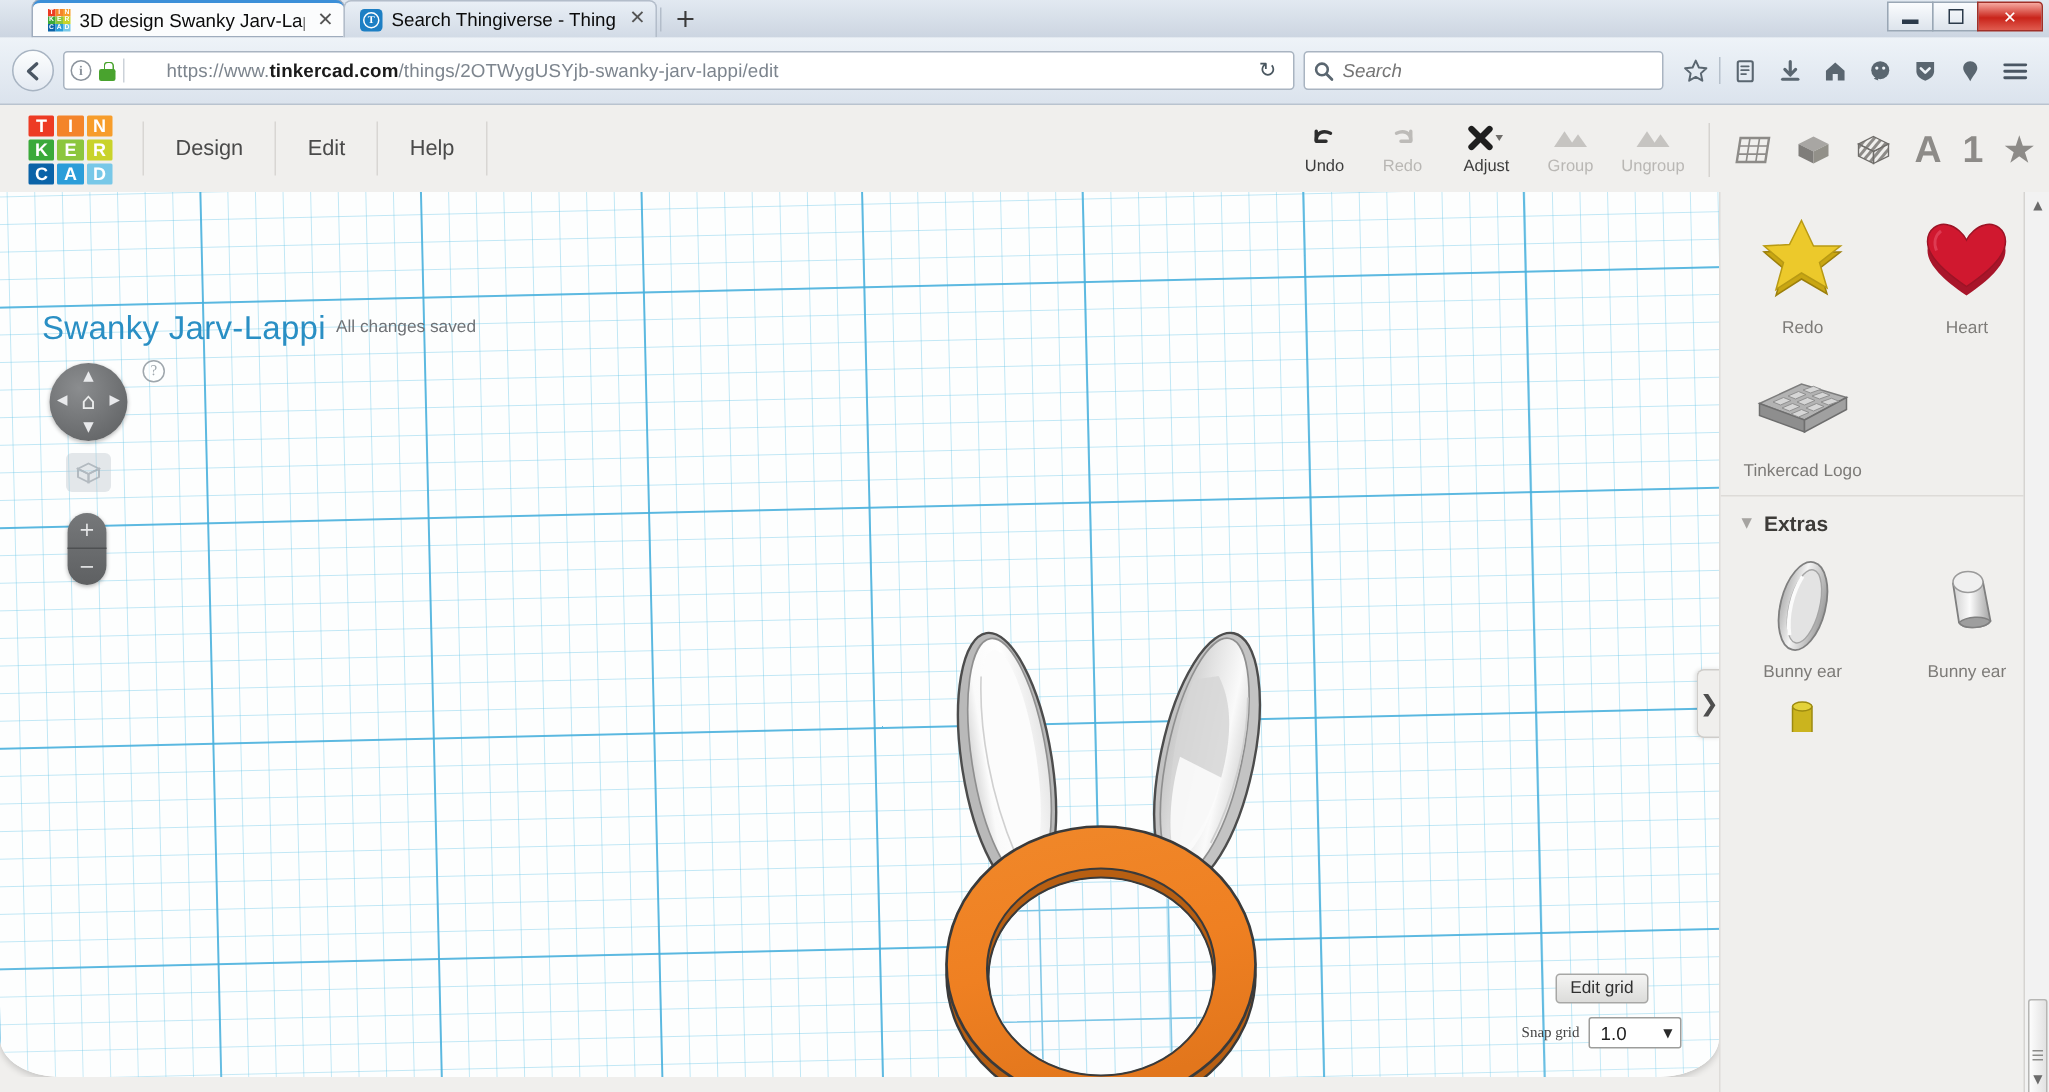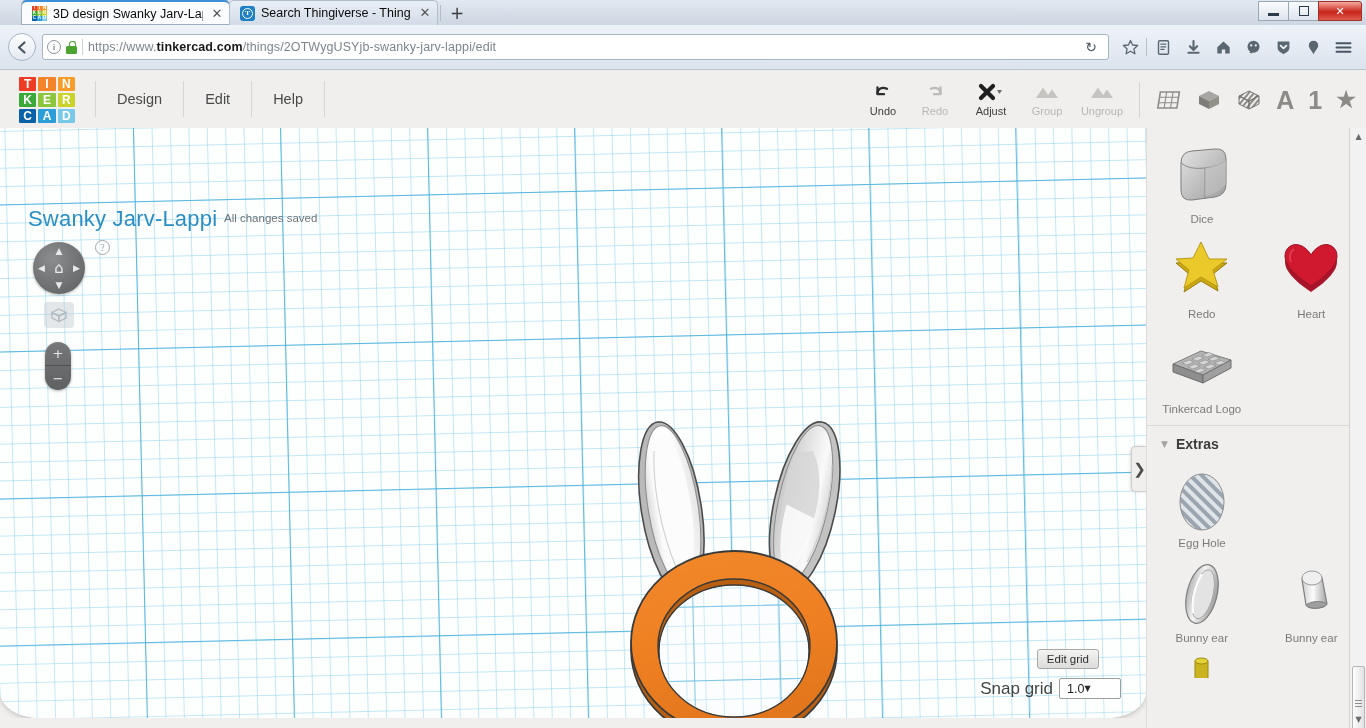--- a/index.html
+++ b/index.html
@@ -123,21 +123,21 @@
     content:"";position:absolute;bottom:0;left:0;width:11px;height:8px;
     background:#49a32e;border-radius:1.5px;
   }
   .lock:after{
     content:"";position:absolute;top:0;left:2.6px;width:5.8px;height:6px;
     border:1.8px solid #49a32e;border-bottom:none;border-radius:3px 3px 0 0;
   }
   .url-sep { width:1px;height:16px;background:#ccd2d9;flex:none;}
   .url-text {
     flex:1; font-size:12.5px; color:#7d858e; white-space:nowrap;
-    overflow:hidden; letter-spacing:0.1px;
+    overflow:hidden; letter-spacing:0.1px;margin-left:23px;
   }
   .url-text b { color:#1a1a1a; font-weight:bold; }
   .reloadbtn {
     width:26px;height:26px;display:flex;align-items:center;justify-content:center;
     color:#49565f;font-size:14px;flex:none;
     font-family:"DejaVu Sans",sans-serif;
   }
   .searchbar {
     width:240px;height:26px;background:#fff;border:1px solid #a9b4c1;border-radius:3px;
     display:flex;align-items:center;padding:0 6px;gap:6px;flex:none;
@@ -288,24 +288,24 @@
   .editgrid-btn {
     position:absolute; right:47px; bottom:49px;
     padding:3px 9px; font-size:11.5px; color:#303030;
     background:linear-gradient(to bottom,#f4f4f3,#dcdcda);
     border:1px solid #a7a7a5; border-radius:3px;
   }
   .snaprow {
     position:absolute; right:25px; bottom:19px;
     display:flex;align-items:center;gap:6px;
   }
-  .snaprow .lbl { font-size:17px;color:#444;}
+  .snaprow .lbl { font-size:10px;color:#444;font-family:Liberation Serif, serif;}
   .snapsel {
     width:62px;height:21px;background:#fff;border:1px solid #9d9d9b;
-    border-radius:2px;display:flex;align-items:center;justify-content:flex-start;
+    border-radius:2px;display:flex;align-items:center;justify-content:space-between;
     padding:0 5px 0 7px;font-size:12.5px;color:#1f1f1f;
   }
   .snapsel .caret { font-size:8px;color:#2a2a2a;font-family:"DejaVu Sans",sans-serif;}
 
   
   .collapse-tab {
     position:absolute; right:-1px; top:318px;
     width:16px;height:46px;
     background:#f0efed; border:1px solid #cfcdca; border-right:none;
     border-radius:5px 0 0 5px;
@@ -417,20 +417,27 @@
     </div>
 
     <div class="urlbar">
       <span class="info-i">i</span>
       <span class="lock"></span>
       <span class="url-sep"></span>
       <span class="url-text"><span>https://www.</span><b>tinkercad.com</b><span>/things/2OTWygUSYjb-swanky-jarv-lappi/edit</span></span>
       <span class="reloadbtn">↻</span>
     </div>
 
+    <div class="searchbar">
+      <svg width="13" height="13" viewBox="0 0 13 13">
+          <circle cx="5.3" cy="5.3" r="3.9" fill="none" stroke="#5a6670" stroke-width="1.7"></circle>
+          <path d="M8.3 8.3 L12 12" stroke="#5a6670" stroke-width="1.9" stroke-linecap="round"></path>
+        </svg>
+      <input type="text" placeholder="Search" style="">
+    </div>
 
     <div class="navicons">
       <div class="navicon">
         <svg width="17" height="17" viewBox="0 0 17 17">
             <path d="M8.5 1.4 10.6 6 15.6 6.5 11.9 9.9 12.9 14.8 8.5 12.3 4.1 14.8 5.1 9.9 1.4 6.5 6.4 6Z" fill="none" stroke="#5a6670" stroke-width="1.3" stroke-linejoin="round"></path>
           </svg>
       </div>
       <div class="navicon-sep"></div>
       <div class="navicon">
         <svg width="17" height="17" viewBox="0 0 17 17">
@@ -673,37 +680,20 @@
         </div>
       </div>
 
       <div class="collapse-tab">❯</div>
     </div>
 
     <div class="shapepanel">
       <div class="shapegrid">
 
         <div class="shaperow">
-          <div class="shapecell">
-            <div class="thumb">
-              <svg width="70" height="64" viewBox="0 0 70 64">
-                <defs>
-                    <linearGradient id="dg" x1="0" y1="0" x2="1" y2="1">
-                      <stop offset="0%" stop-color="#e4e4e4"></stop>
-                      <stop offset="100%" stop-color="#9e9e9e"></stop>
-                    </linearGradient>
-                  </defs>
-                <path d="M14 20 Q14 9 25 8 L48 6 Q59 5 59 16 L59 41 Q59 52 48 54 L25 57 Q14 58 14 47 Z" fill="url(#dg)" stroke="#7d7d7d" stroke-width="1"></path>
-                <path d="M14 20 Q22 27 38 25 Q55 23 59 16" fill="none" stroke="#8a8a8a" stroke-width="1"></path>
-                <path d="M38 25 L38 56" fill="none" stroke="#8a8a8a" stroke-width="1"></path>
-                <path d="M38 25 Q50 23 59 16 L59 41 Q52 50 38 53 Z" fill="#c2c2c2" opacity="0.55"></path>
-              </svg>
-            </div>
-            <div class="cap">Dice</div>
-          </div>
 
         </div>
 
         <div class="shaperow">
           <div class="shapecell">
             <div class="thumb">
               <svg width="70" height="64" viewBox="0 0 70 64">
                 <path d="M34 8 42 25 60 25 46 36 51 53 34 43 17 54 22 36 9 25 26 24Z" fill="#c9a612" stroke="#9c7f0c" stroke-width="1"></path>
                 <path d="M34 4 42 21 60 21 46 32 51 49 34 39 17 50 22 32 9 21 26 20Z" fill="#ecc92b" stroke="#b89a14" stroke-width="1"></path>
               </svg>
@@ -750,34 +740,20 @@
 
         <div class="panel-div"></div>
 
         <div class="section-hdr">
           <span class="tri">▼</span>
           <span class="txt">Extras</span>
         </div>
 
         <div class="shaperow">
 
-          <div class="shapecell">
-            <div class="thumb">
-              <svg width="70" height="66" viewBox="0 0 70 66">
-                <defs>
-                  <pattern id="ehp" width="8" height="8" patternUnits="userSpaceOnUse" patternTransform="rotate(-45)">
-                    <rect width="4" height="8" fill="#9aa5b0"></rect>
-                      <rect x="4" width="4" height="8" fill="#dfe4e9"></rect>
-                  </pattern>
-                </defs>
-                <ellipse cx="35" cy="36" rx="22" ry="28" fill="url(#ehp)" stroke="#8d8d8d" stroke-width="1"></ellipse>
-              </svg>
-            </div>
-            <div class="cap">Egg Hole</div>
-          </div>
         </div>
 
         <div class="shaperow">
           <div class="shapecell">
             <div class="thumb">
               <svg width="70" height="66" viewBox="0 0 70 66">
                 <defs>
                     <linearGradient id="bg1" x1="0" y1="0" x2="1" y2="0">
                       <stop offset="0%" stop-color="#b5b5b5"></stop>
                       <stop offset="40%" stop-color="#f4f4f4"></stop>

